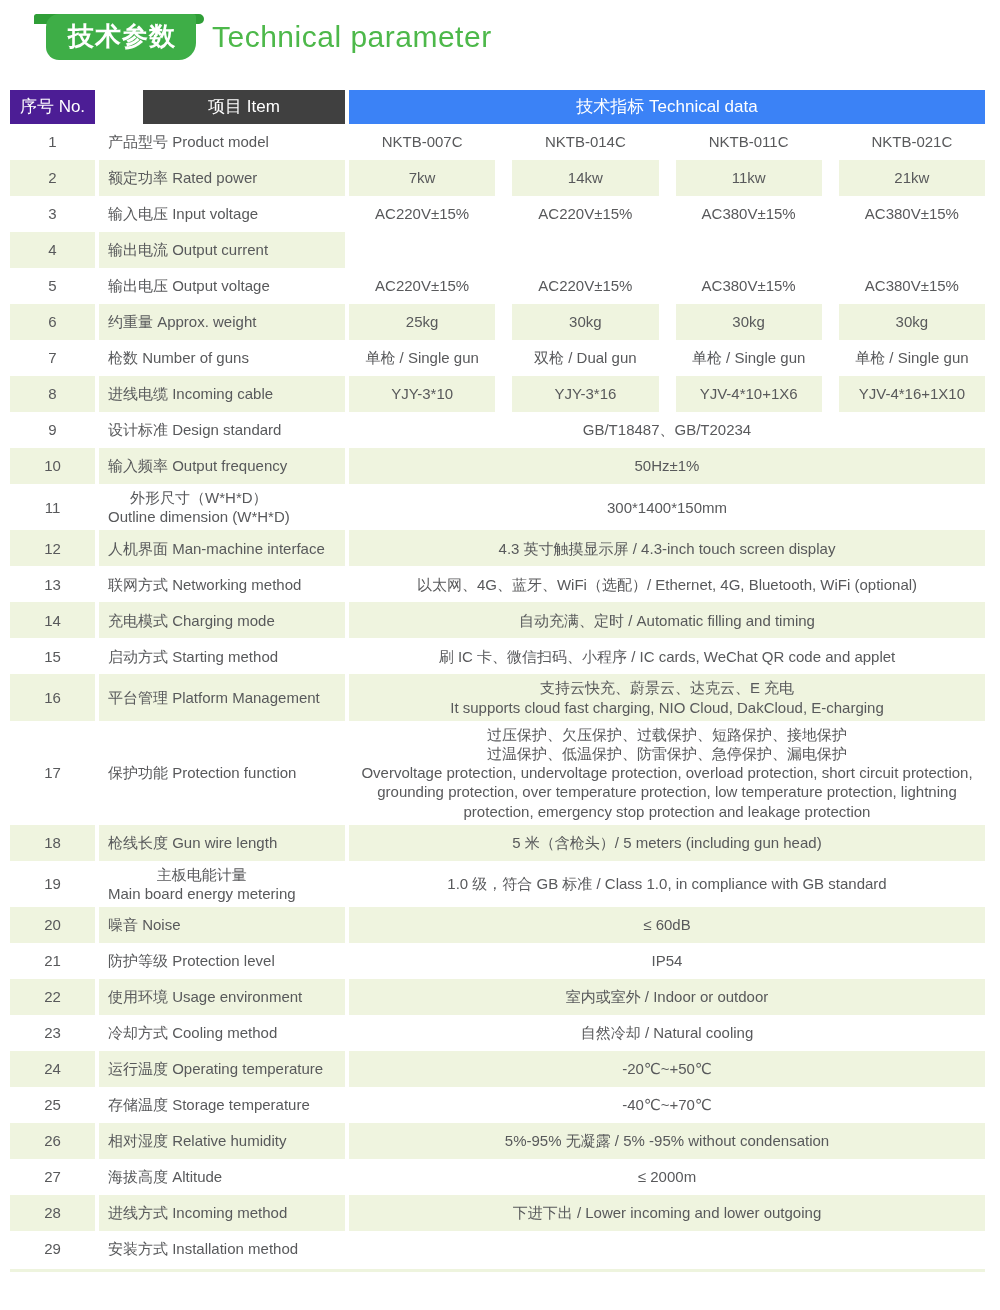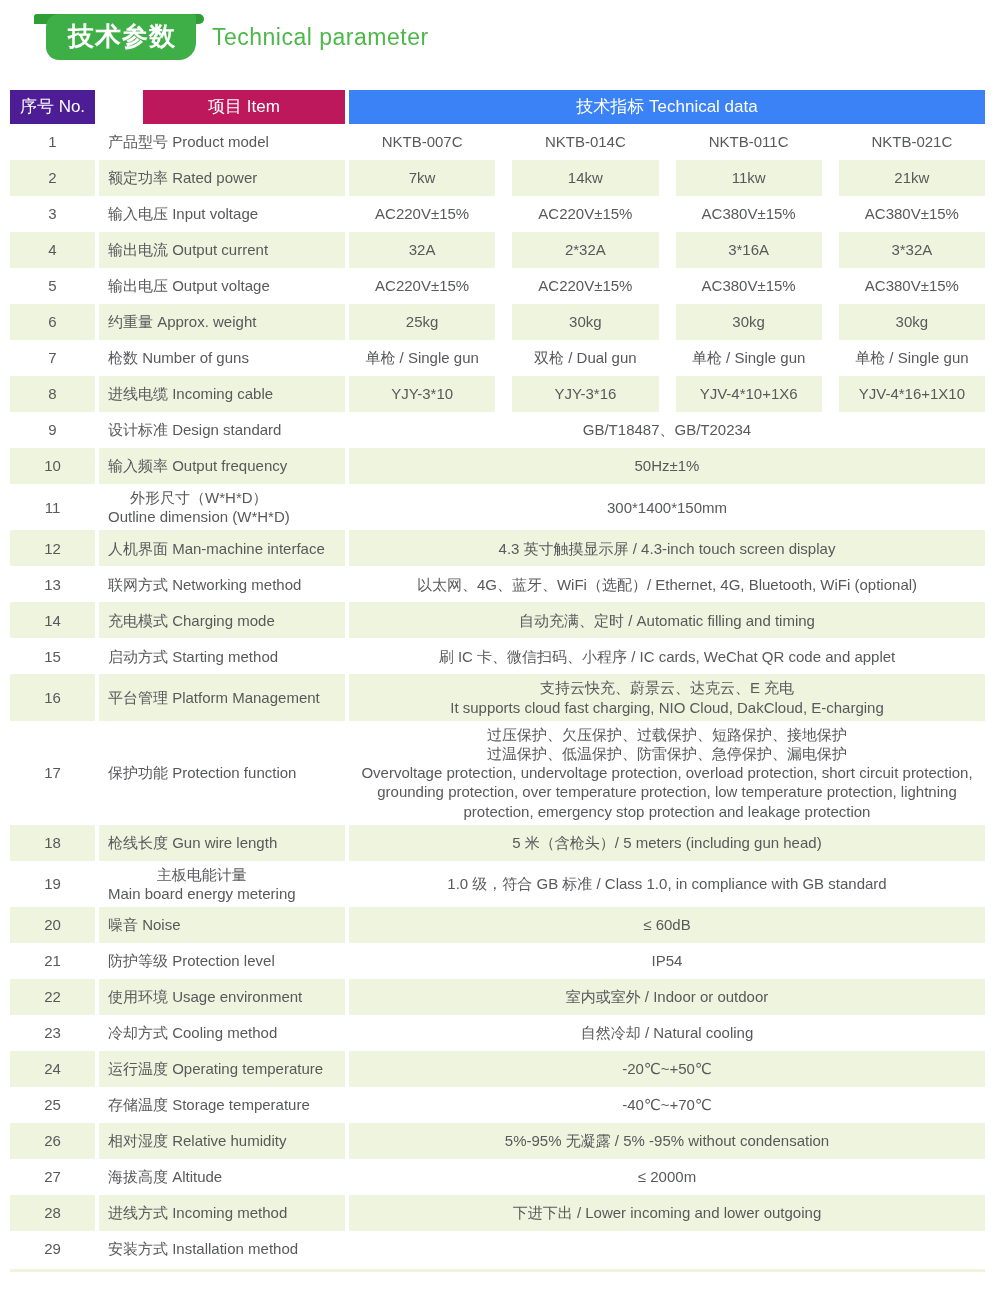--- a/index.html
+++ b/index.html
@@ -9,31 +9,31 @@
     color:#58595b;position:relative;overflow:hidden;
   }
   
   .title-row{display:flex;align-items:center;margin:14px 0 0 30px;height:46px;}
   .badge-wrap{position:relative;display:inline-block;padding-left:16px;}
   .badge-top{position:absolute;top:0;left:4px;right:-8px;height:10px;
     background:#2f9e37;border-radius:5px 10px 10px 0;}
   .badge-main{position:relative;background:#3eae47;color:#ffffff;font-weight:bold;
     font-size:26px;line-height:1;padding:9px 20px 11px 22px;
     border-radius:13px 3px 17px 13px;letter-spacing:1px;}
-  .title-en{font-size:23px;color:#4db84a;margin-left:16px;letter-spacing:0.5px;}
+  .title-en{font-size:30px;color:#4db84a;margin-left:16px;letter-spacing:0.5px;}
   
   .table{margin:30px 15px 0 10px;width:975px;}
   .row{display:grid;grid-template-columns:85px 246px 636px;column-gap:4px;
     min-height:36px;align-items:stretch;}
   .cell{display:flex;align-items:center;justify-content:center;text-align:center;
     padding:4px 6px;box-sizing:border-box;font-size:15px;line-height:1.28;}
   .row.head{min-height:34px;}
   .row.head .cell{color:#ffffff;font-size:17px;padding:2px 6px;}
   .no-h{background:#4c1d95;}
-  .item-h{background:#be185d;margin-left:44px;}
+  .item-h{background:#404040;margin-left:44px;}
   .tech-h{background:#3b82f6;}
   .cell.item{justify-content:flex-start;text-align:center;padding-left:9px;}
   .vals{display:grid;grid-template-columns:repeat(4,1fr);column-gap:17px;align-items:stretch;}
   .vals .cell{height:100%;}
   .cell.val.span{grid-column:1 / -1;padding:4px 4px;}
   .row.shaded .cell{background:#eff4df;}
   .bottom-bar{height:3px;background:#eef4de;margin-top:2px;}
 </style>
 </head>
 <body>
@@ -79,26 +79,20 @@
     <div class="vals">
           <div class="cell val">AC220V±15%</div>
           <div class="cell val">AC220V±15%</div>
           <div class="cell val">AC380V±15%</div>
           <div class="cell val">AC380V±15%</div>
         </div>
   </div>
       <div class="row shaded">
     <div class="cell no">4</div>
     <div class="cell item">输出电流 Output current</div>
-    <div class="vals">
-          <div class="cell val">32A</div>
-          <div class="cell val">2*32A</div>
-          <div class="cell val">3*16A</div>
-          <div class="cell val">3*32A</div>
-        </div>
   </div>
       <div class="row">
     <div class="cell no">5</div>
     <div class="cell item">输出电压 Output voltage</div>
     <div class="vals">
           <div class="cell val">AC220V±15%</div>
           <div class="cell val">AC220V±15%</div>
           <div class="cell val">AC380V±15%</div>
           <div class="cell val">AC380V±15%</div>
         </div>

